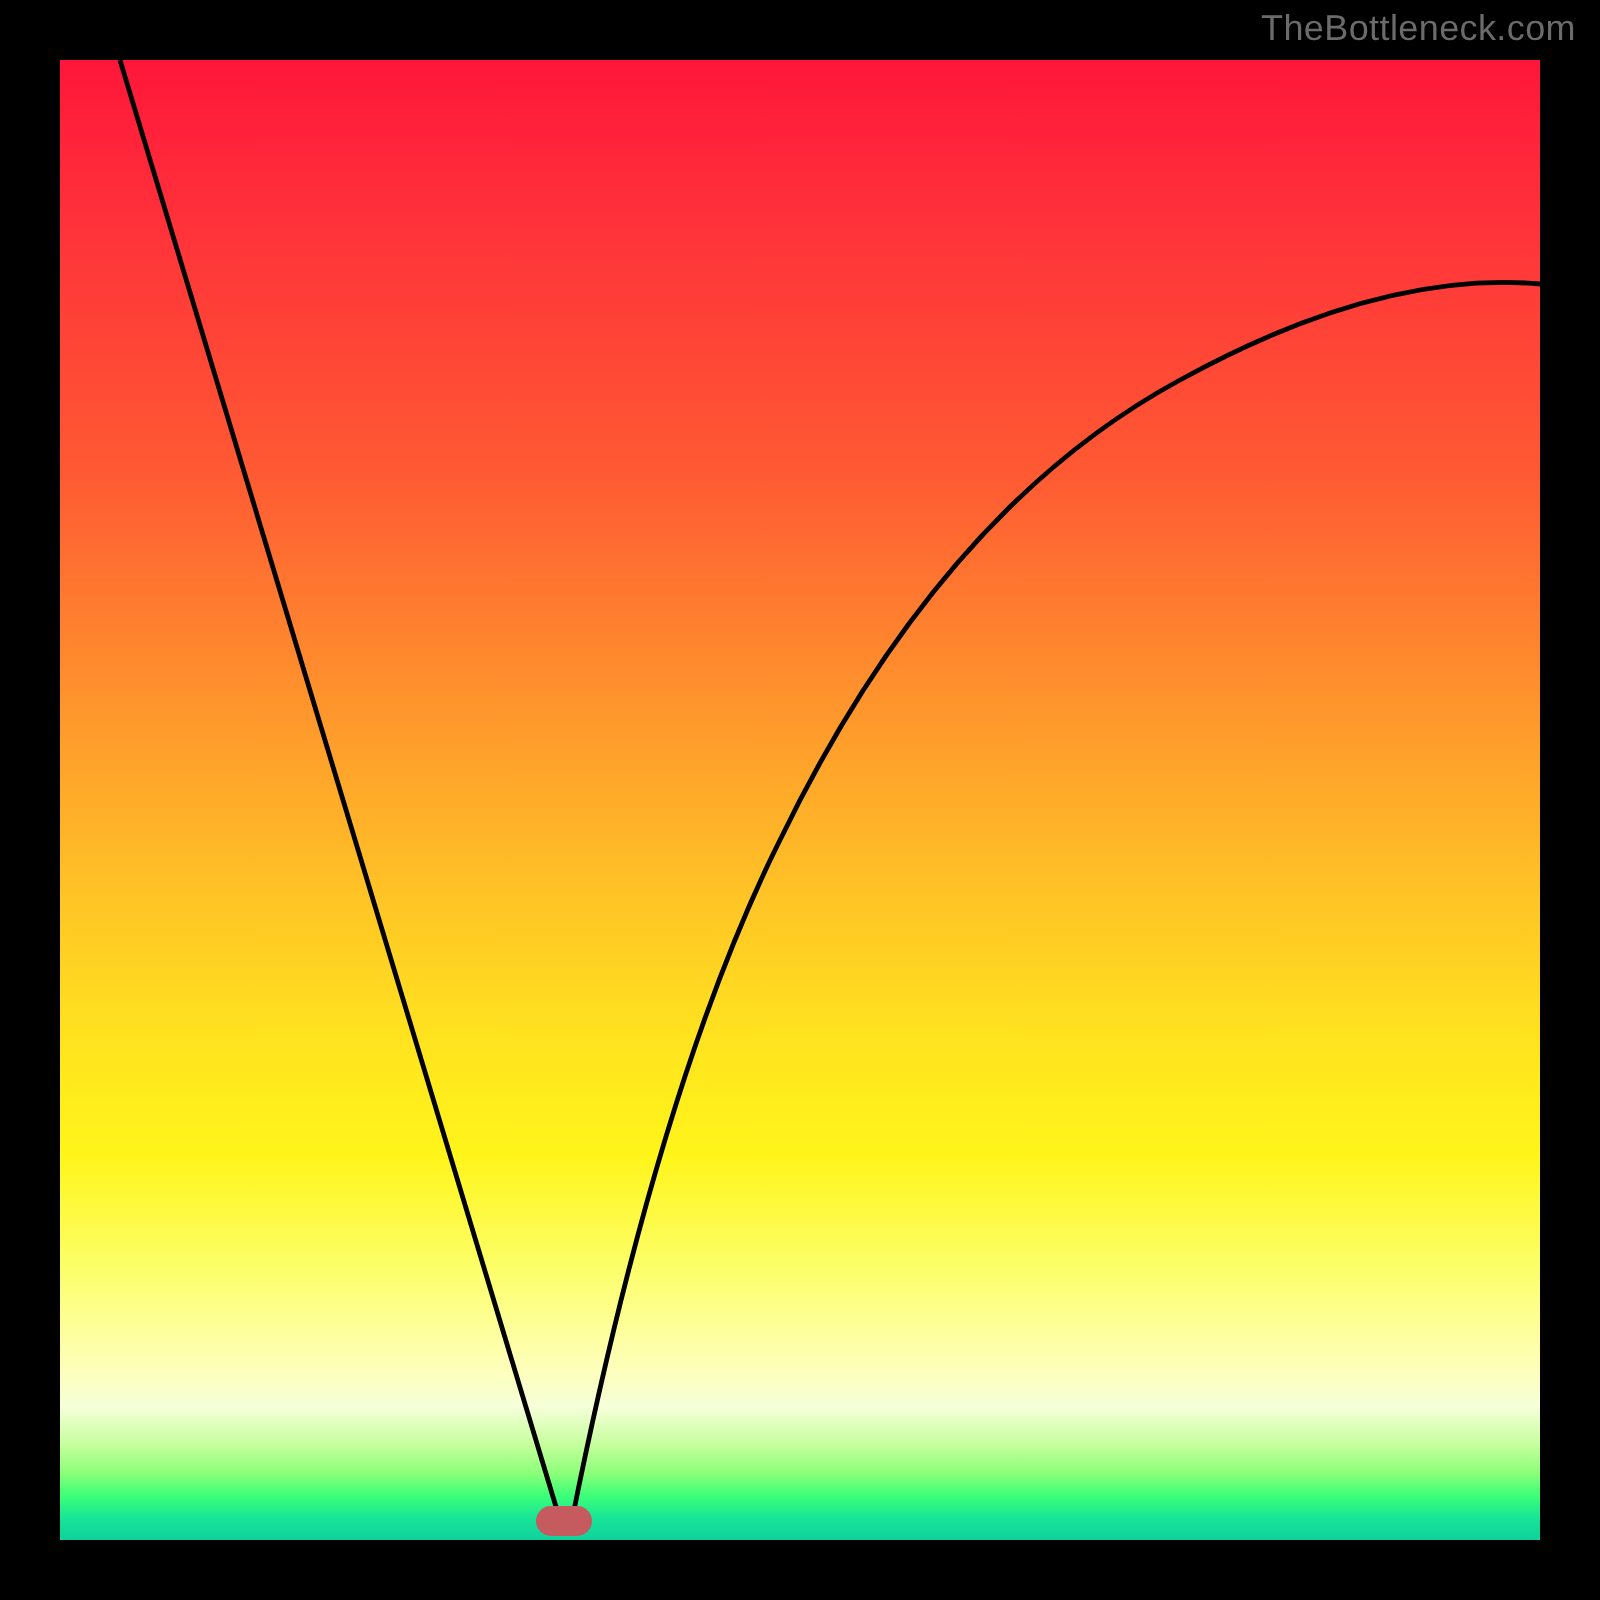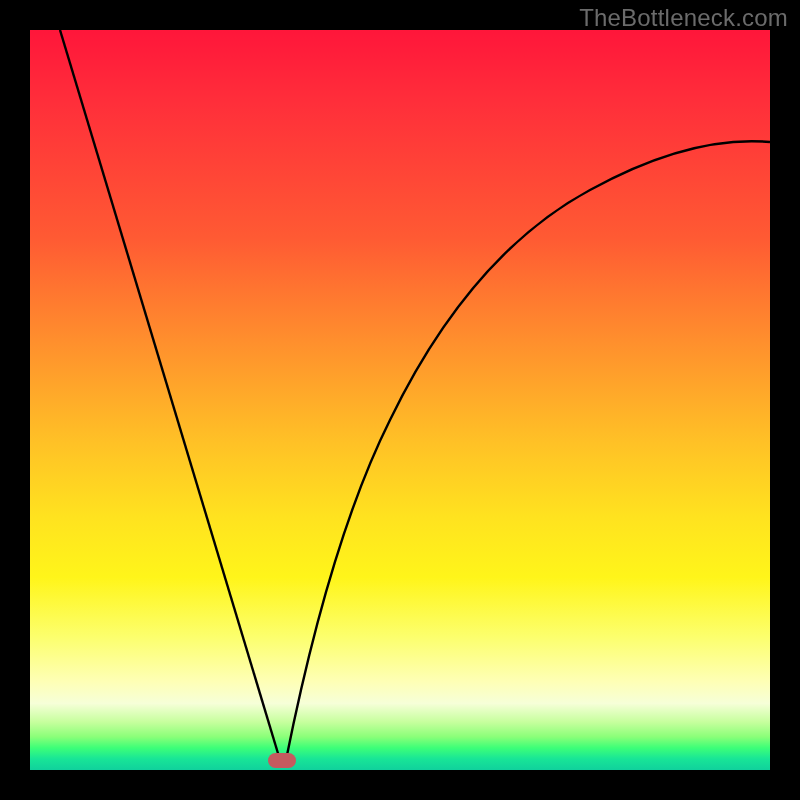--- a/index.html
+++ b/index.html
@@ -15,21 +15,21 @@
     position: relative;
     width: 800px;
     height: 800px;
     background: #000;
   }
   .attribution {
     position: absolute;
     top: 4px;
     right: 12px;
     color: #6b6b6b;
-    font-size: 24px;
+    font-size: 18px;
     letter-spacing: 0.2px;
     font-weight: 500;
     z-index: 10;
   }
   .plot {
     position: absolute;
     left: 30px;
     top: 30px;
     width: 740px;
     height: 740px;

